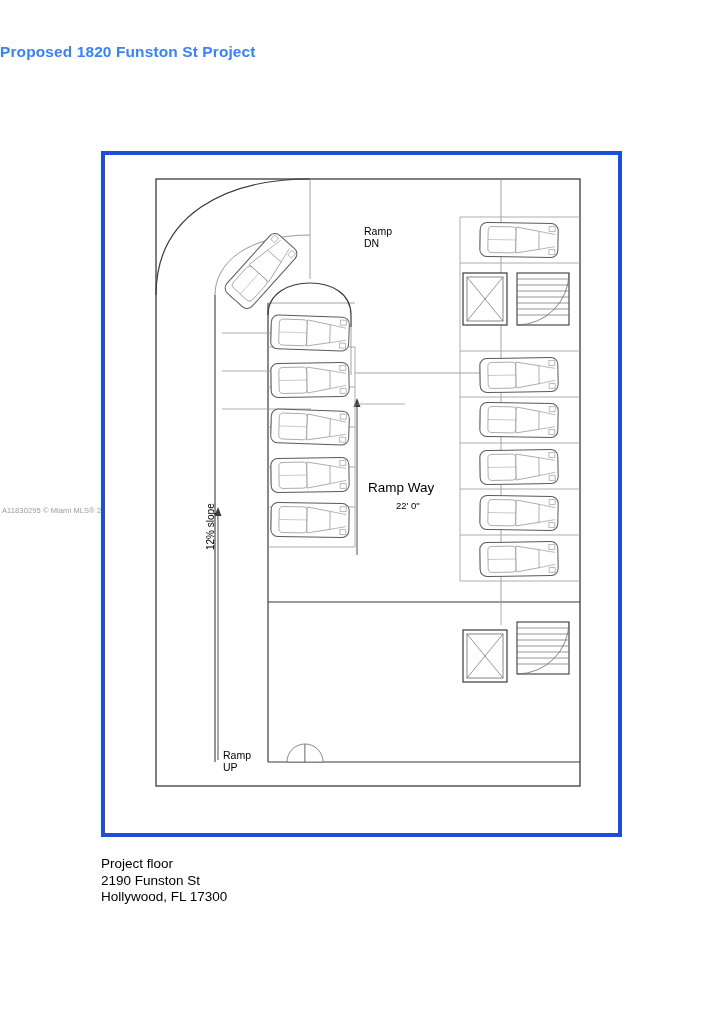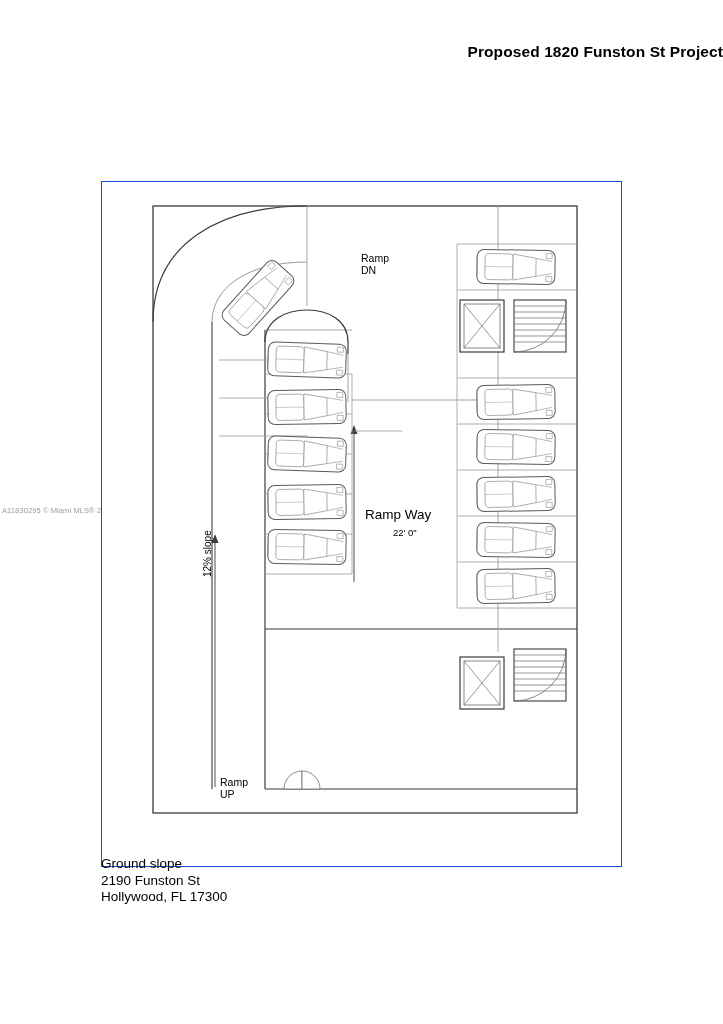--- a/index.html
+++ b/index.html
@@ -19,25 +19,25 @@
   #page {
     position: absolute;
     inset: 0;
     background: #fff;
   }
   .title {
     position: absolute;
     top: 43px;
     left: 0;
     width: 723px;
-    text-align: right;
+    text-align: left;
     font-size: 15.5px;
     font-weight: bold;
     letter-spacing: 0.1px;
-    color: #000000;
+    color: #3b82f6;
   }
   .watermark {
     position: absolute;
     left: 2px;
     top: 506px;
     font-size: 7.5px;
     color: #9b9b9b;
     white-space: nowrap;
     letter-spacing: 0.1px;
   }
@@ -51,23 +51,22 @@
   }
   .caption div { white-space: nowrap; }
 
   
   #sheet {
     position: absolute;
     left: 101px;
     top: 151px;
     width: 521px;
     height: 686px;
-    border: 1px solid #1d4ed8;
+    border: 4px solid #1d4ed8;
     background: #fff;
-    margin-top: 30px;
   }
   #plan {
     position: absolute;
     left: 0;
     top: 0;
     width: 521px;
     height: 686px;
   }
   .lbl {
     position: absolute;
@@ -266,18 +265,18 @@
       <span>UP</span>
     </div>
 
     <div class="lbl big" style="left:263px; top:327px;">Ramp Way</div>
     <div class="lbl small" style="left:291px; top:345px;">22' 0"</div>
 
     <div class="rot" style="left:100px; top:395px;">12% slope</div>
   </div>
 
   <div class="caption">
-    <div>Ground slope</div>
+    <div>Project floor</div>
     <div>2190 Funston St</div>
     <div>Hollywood, FL 17300</div>
   </div>
 
 </div>
 
 </body></html>

